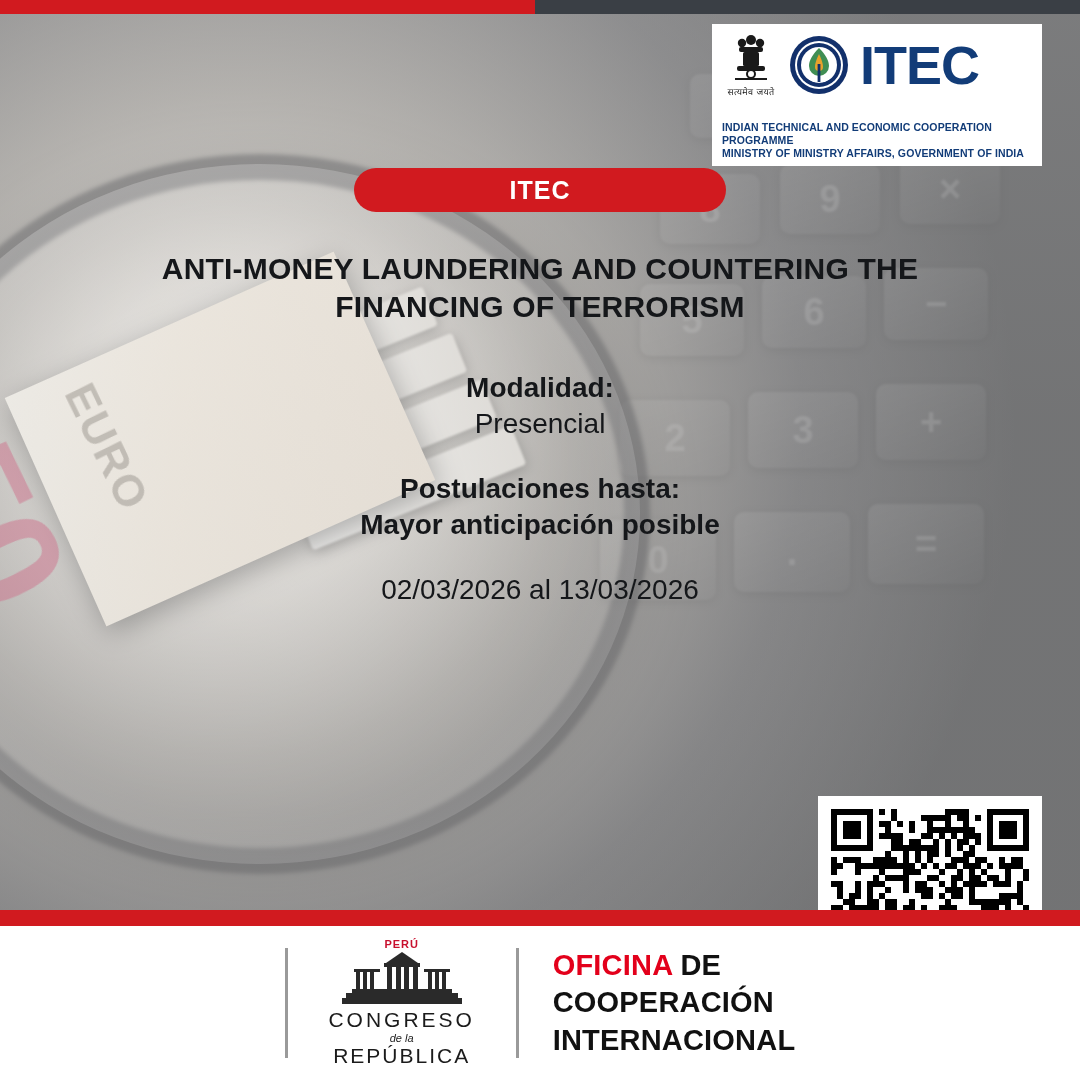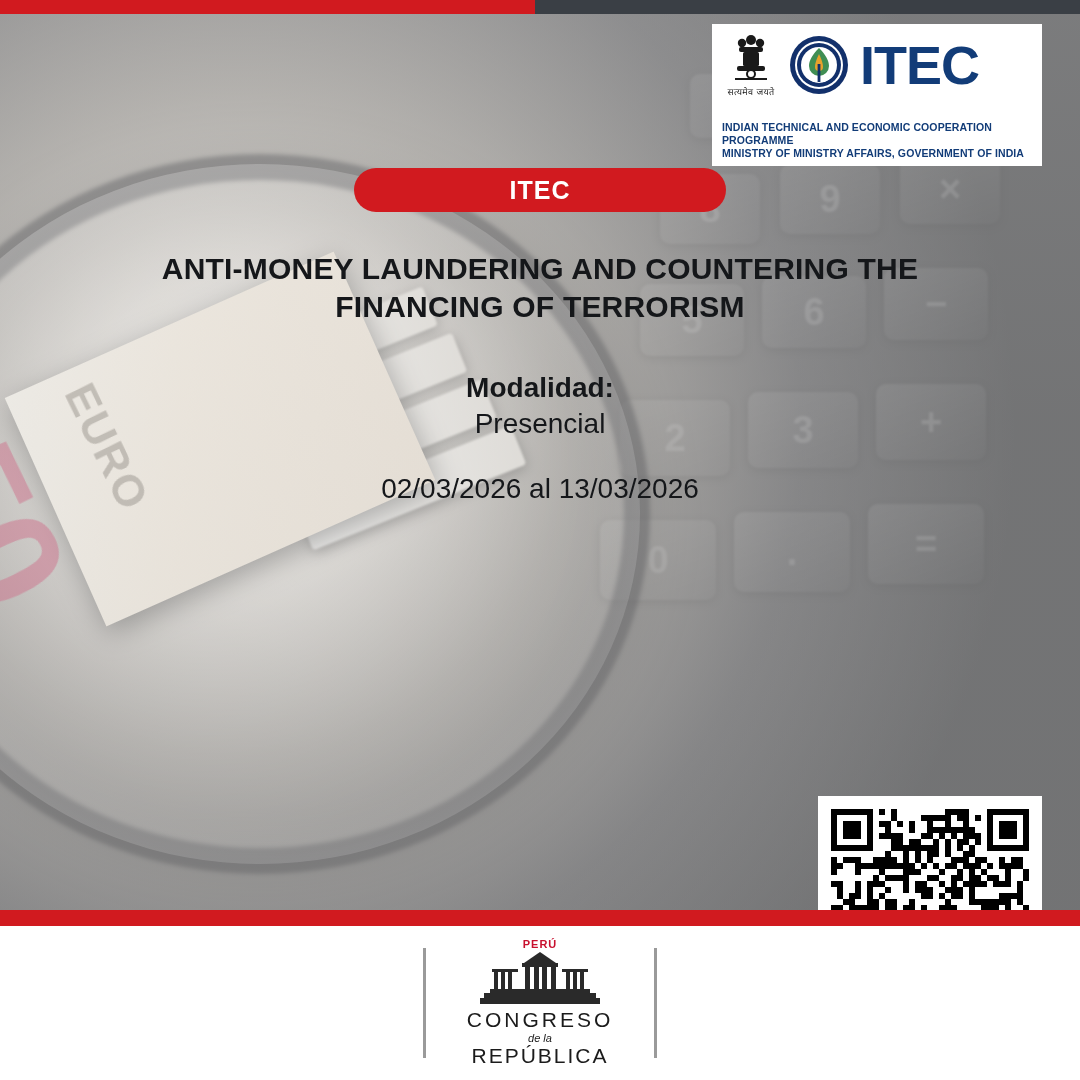--- a/index.html
+++ b/index.html
@@ -289,20 +289,24 @@
   <div class="course-title">ANTI-MONEY LAUNDERING AND COUNTERING THE FINANCING OF TERRORISM</div>
 
   <div class="fields">
     <div class="field">
       <div class="lbl">Modalidad:</div>
       <div class="val">Presencial</div>
     </div>
     <div class="field">
     </div>
     <div class="field">
+      <div class="lbl">Postulaciones hasta:</div>
+      <div class="val bold">Mayor anticipación posible</div>
+    </div>
+    <div class="field">
       <div class="val">02/03/2026 al 13/03/2026</div>
     </div>
   </div>
 
   <div class="qr-box">
     <div class="qr" id="qr-grid">
         <span></span>
         <span></span>
         <span></span>
         <span></span>
@@ -1420,15 +1424,22 @@
           <rect x="82" y="37" width="30" height="4"></rect>
           <rect x="6" y="41" width="112" height="5"></rect>
           <rect x="2" y="46" width="120" height="6"></rect>
         </g>
       </svg>
       <div class="c1">CONGRESO</div>
       <div class="c2">de la</div>
       <div class="c3">REPÚBLICA</div>
     </div>
     <div class="divider"></div>
+    <div class="oficina">
+      <div>
+        <span class="red">OFICINA</span><span> DE</span>
+      </div>
+      <div>COOPERACIÓN</div>
+      <div>INTERNACIONAL</div>
+    </div>
   </div>
 
 </div>
 
 </body></html>

